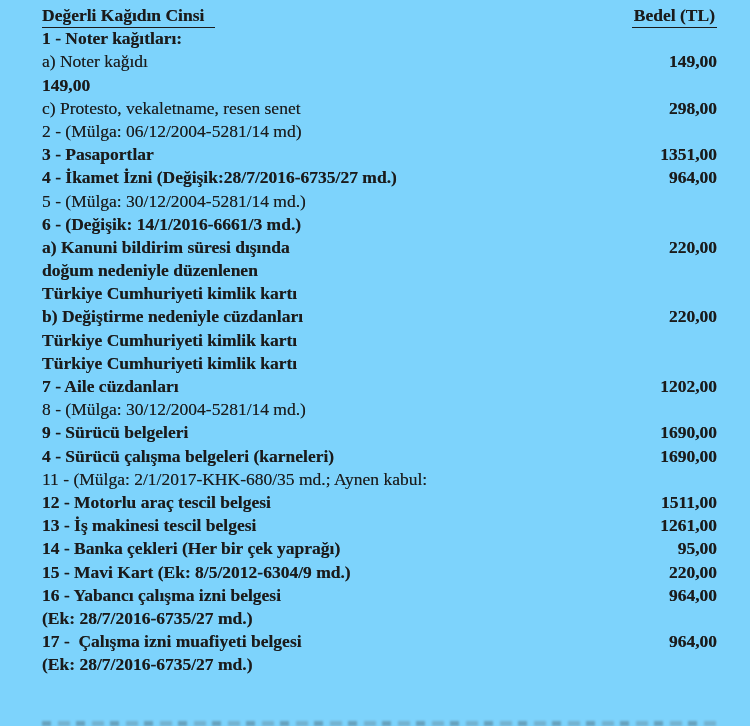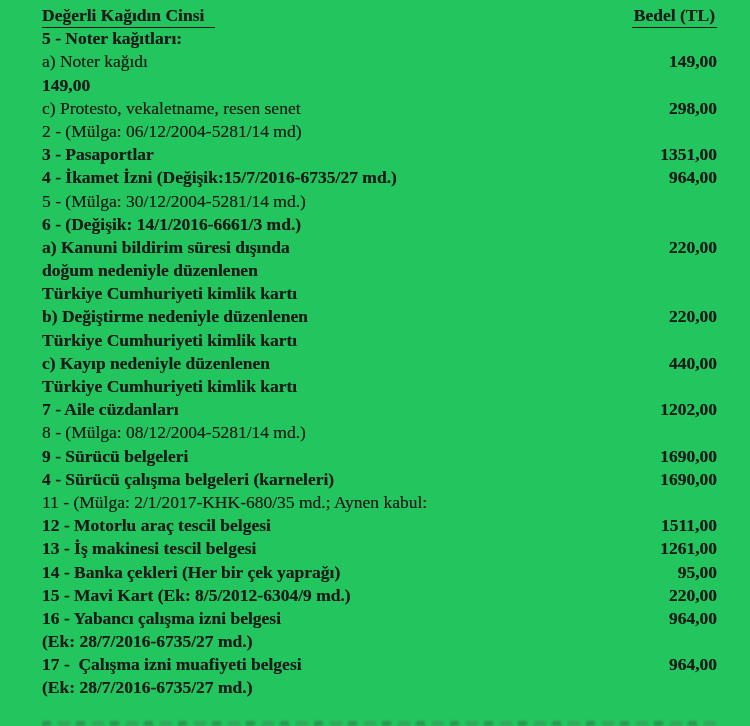--- a/index.html
+++ b/index.html
@@ -5,21 +5,21 @@
   * { margin: 0; padding: 0; box-sizing: border-box; }
   html, body {
     width: 750px; height: 726px;
     background: #ffffff;
     overflow: hidden;
     font-family: "Liberation Serif", "DejaVu Serif", serif;
   }
   .page {
     position: relative;
     width: 750px; height: 726px;
-    background: #22c55e;
+    background: #7dd3fc;
     padding: 4px 33px 0 42px;
     color: #1b1b1b;
     filter: blur(0.3px);
   }
   .row {
     display: flex;
     justify-content: space-between;
     align-items: baseline;
     height: 23.2px;
     line-height: 23.2px;
@@ -57,38 +57,37 @@
 <body>
 
 <div class="page">
 
   <div class="row header-row">
     <span class="label">Değerli Kağıdın Cinsi </span>
     <span class="value">Bedel (TL)</span>
   </div>
 
   <div id="rows">
-      <div class="row bold"><span class="label">5 - Noter kağıtları:</span><span class="value"></span></div>
+      <div class="row bold"><span class="label">1 - Noter kağıtları:</span><span class="value"></span></div>
       <div class="row"><span class="label">a) Noter kağıdı</span><span class="value">149,00</span></div>
       <div class="row"><span class="value">149,00</span></div>
       <div class="row"><span class="label">c) Protesto, vekaletname, resen senet</span><span class="value">298,00</span></div>
       <div class="row"><span class="label">2 - (Mülga: 06/12/2004-5281/14 md)</span><span class="value"></span></div>
       <div class="row bold"><span class="label">3 - Pasaportlar</span><span class="value">1351,00</span></div>
-      <div class="row bold"><span class="label">4 - İkamet İzni (Değişik:15/7/2016-6735/27 md.)</span><span class="value">964,00</span></div>
+      <div class="row bold"><span class="label">4 - İkamet İzni (Değişik:28/7/2016-6735/27 md.)</span><span class="value">964,00</span></div>
       <div class="row"><span class="label">5 - (Mülga: 30/12/2004-5281/14 md.)</span><span class="value"></span></div>
       <div class="row bold"><span class="label">6 - (Değişik: 14/1/2016-6661/3 md.)</span><span class="value"></span></div>
       <div class="row bold"><span class="label">a) Kanuni bildirim süresi dışında</span><span class="value">220,00</span></div>
       <div class="row bold"><span class="label">doğum nedeniyle düzenlenen</span><span class="value"></span></div>
       <div class="row bold"><span class="label">Türkiye Cumhuriyeti kimlik kartı</span><span class="value"></span></div>
-      <div class="row bold"><span class="label">b) Değiştirme nedeniyle düzenlenen</span><span class="value">220,00</span></div>
+      <div class="row bold"><span class="label">b) Değiştirme nedeniyle cüzdanları</span><span class="value">220,00</span></div>
       <div class="row bold"><span class="label">Türkiye Cumhuriyeti kimlik kartı</span><span class="value"></span></div>
-      <div class="row bold"><span class="label">c) Kayıp nedeniyle düzenlenen</span><span class="value">440,00</span></div>
       <div class="row bold"><span class="label">Türkiye Cumhuriyeti kimlik kartı</span><span class="value"></span></div>
       <div class="row bold"><span class="label">7 - Aile cüzdanları</span><span class="value">1202,00</span></div>
-      <div class="row"><span class="label">8 - (Mülga: 08/12/2004-5281/14 md.)</span><span class="value"></span></div>
+      <div class="row"><span class="label">8 - (Mülga: 30/12/2004-5281/14 md.)</span><span class="value"></span></div>
       <div class="row bold"><span class="label">9 - Sürücü belgeleri</span><span class="value">1690,00</span></div>
       <div class="row bold"><span class="label">4 - Sürücü çalışma belgeleri (karneleri)</span><span class="value">1690,00</span></div>
       <div class="row"><span class="label">11 - (Mülga: 2/1/2017-KHK-680/35 md.; Aynen kabul:</span><span class="value"></span></div>
       <div class="row bold"><span class="label">12 - Motorlu araç tescil belgesi</span><span class="value">1511,00</span></div>
       <div class="row bold"><span class="label">13 - İş makinesi tescil belgesi</span><span class="value">1261,00</span></div>
       <div class="row bold"><span class="label">14 - Banka çekleri (Her bir çek yaprağı)</span><span class="value">95,00</span></div>
       <div class="row bold"><span class="label">15 - Mavi Kart (Ek: 8/5/2012-6304/9 md.)</span><span class="value">220,00</span></div>
       <div class="row bold"><span class="label">16 - Yabancı çalışma izni belgesi</span><span class="value">964,00</span></div>
       <div class="row bold"><span class="label">(Ek: 28/7/2016-6735/27 md.)</span><span class="value"></span></div>
       <div class="row bold"><span class="label">17 -  Çalışma izni muafiyeti belgesi</span><span class="value">964,00</span></div>

